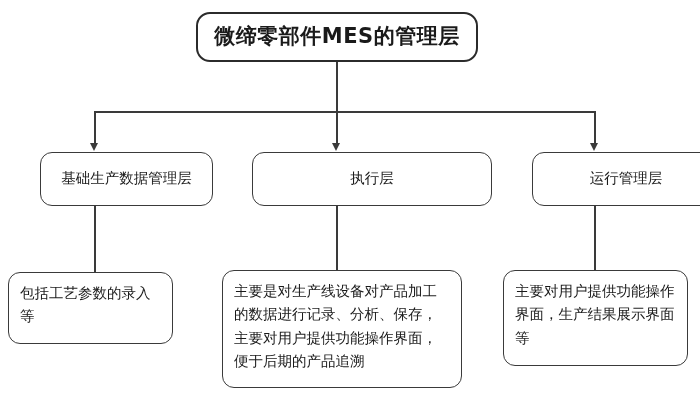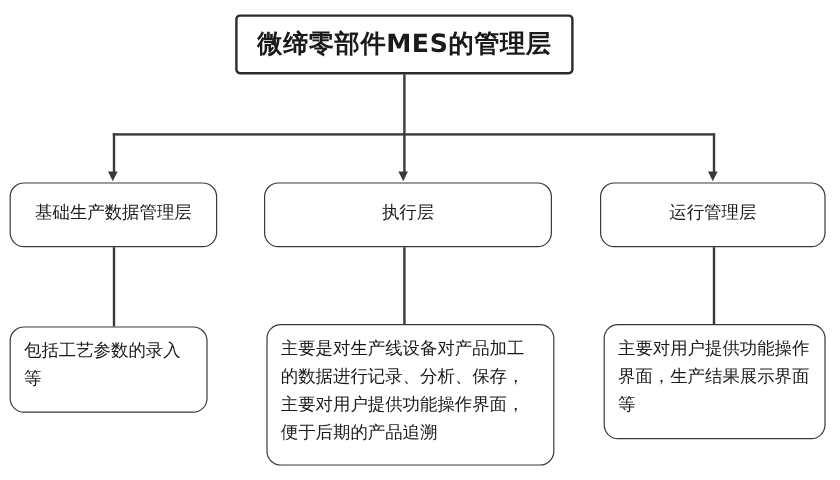--- a/index.html
+++ b/index.html
@@ -21,40 +21,41 @@
     background: #ffffff;
     border: 1.6px solid #3a3a3a;
     border-radius: 12px;
     color: #1a1a1a;
   }
   .node-title {
     left: 196px;
     top: 12px;
     width: 282px;
     height: 50px;
-    border-radius: 4px;
+    border-radius: 14px;
     border-width: 2px;
     border-color: #2b2b2b;
     display: flex;
     align-items: center;
     justify-content: center;
   }
   .node-title .node-text {
     font-size: 21px;
     font-weight: bold;
     letter-spacing: 0.5px;
     line-height: 1.2;
     text-align: center;
   }
   .node-layer {
     top: 152px;
     height: 54px;
     display: flex;
     align-items: center;
     justify-content: center;
+    margin-left: 32px;
   }
   .node-layer .node-text {
     font-size: 14.5px;
     font-weight: normal;
     line-height: 1.2;
     text-align: center;
   }
   .layer-left  { left: 8px;   width: 173px; }
   .layer-mid   { left: 220px; width: 240px; }
   .layer-right { left: 500px; width: 188px; }

